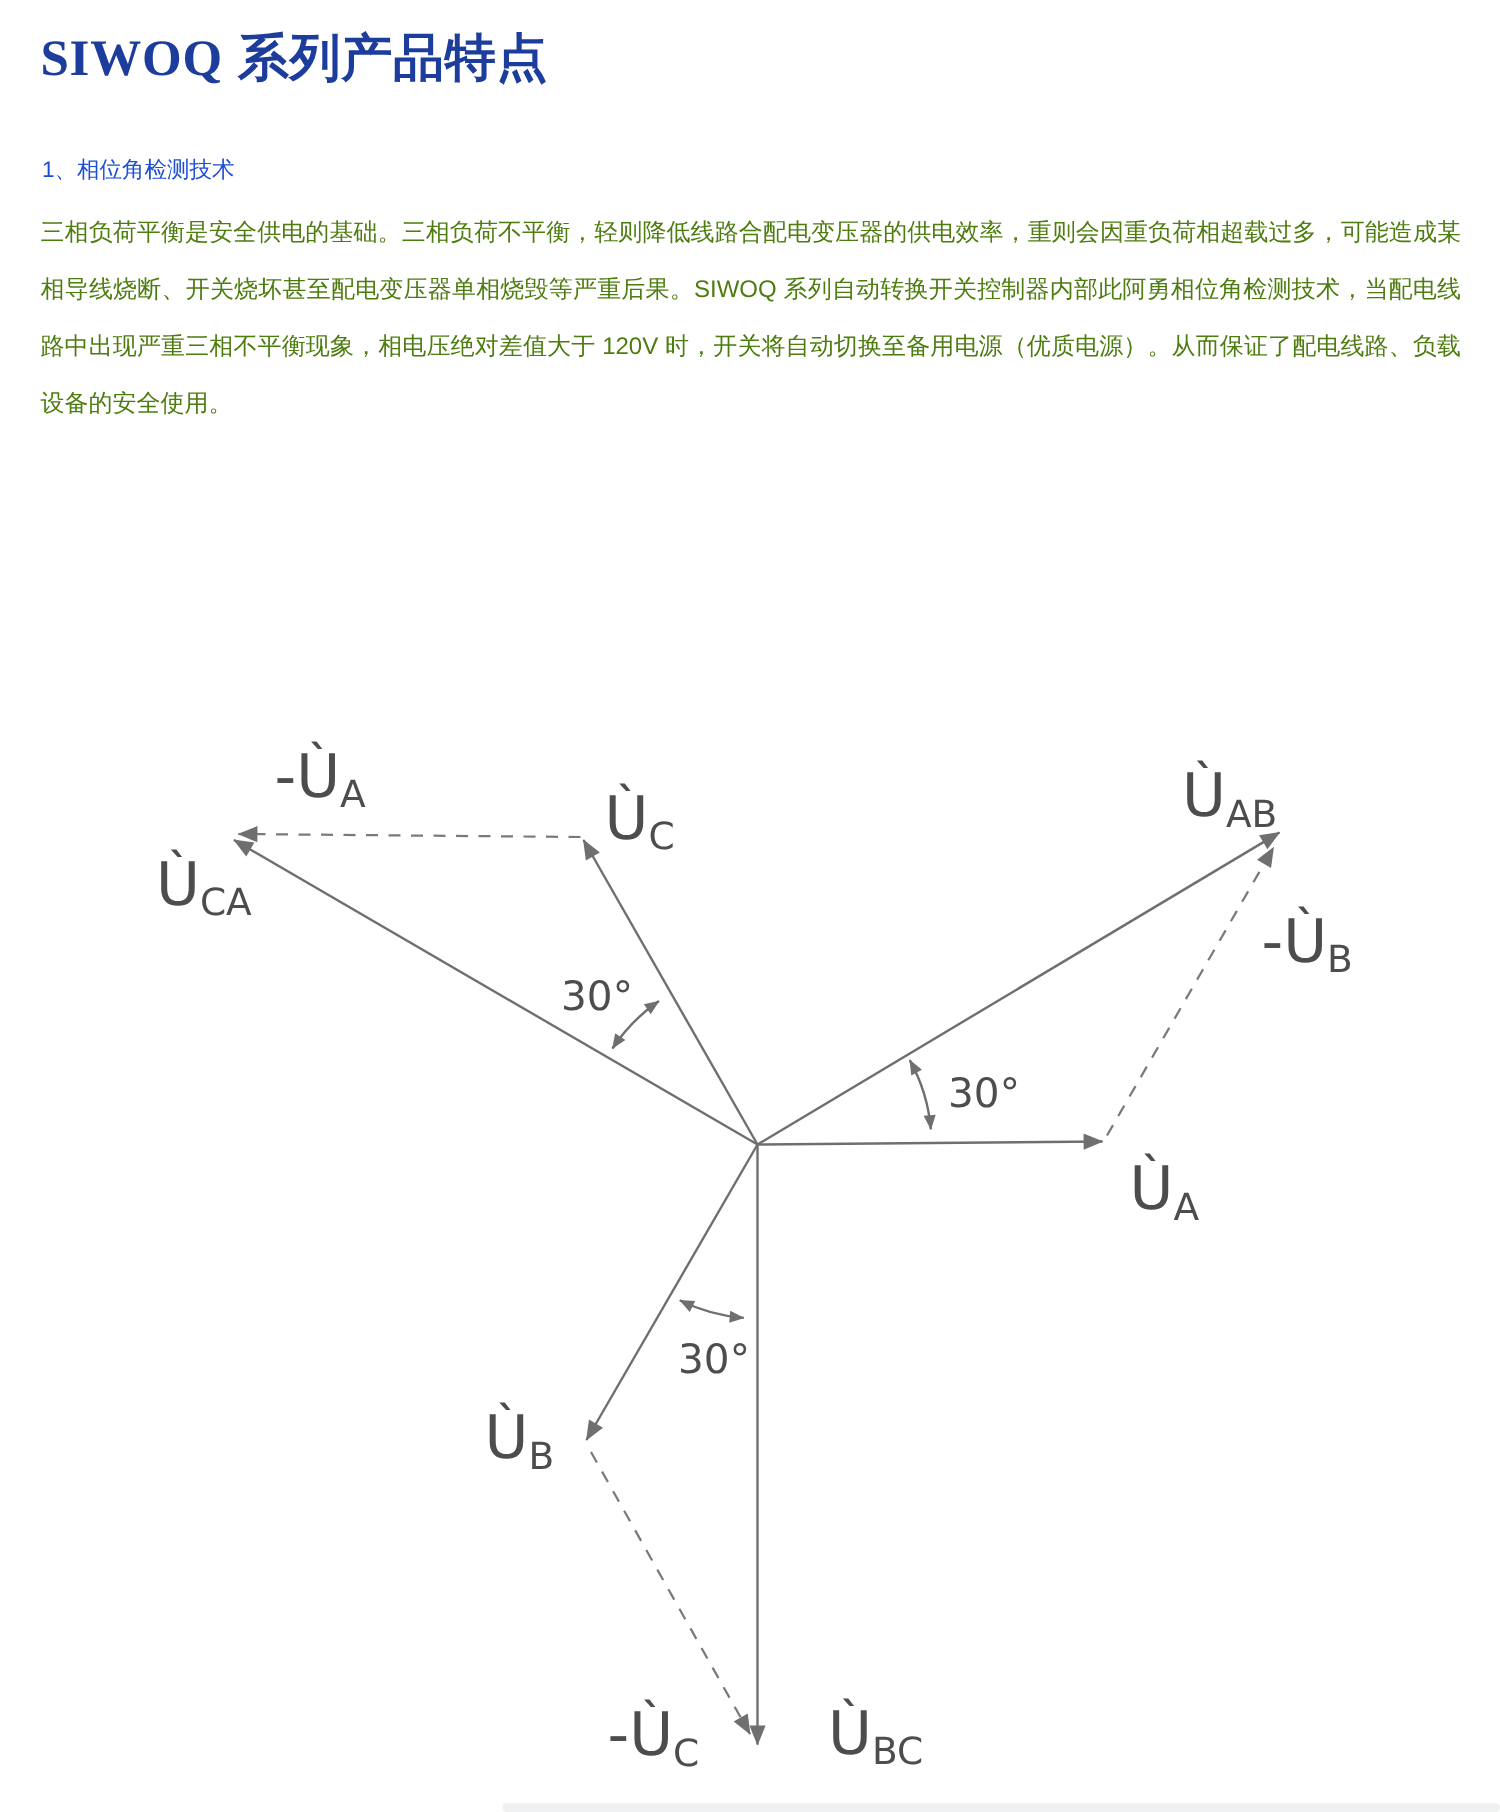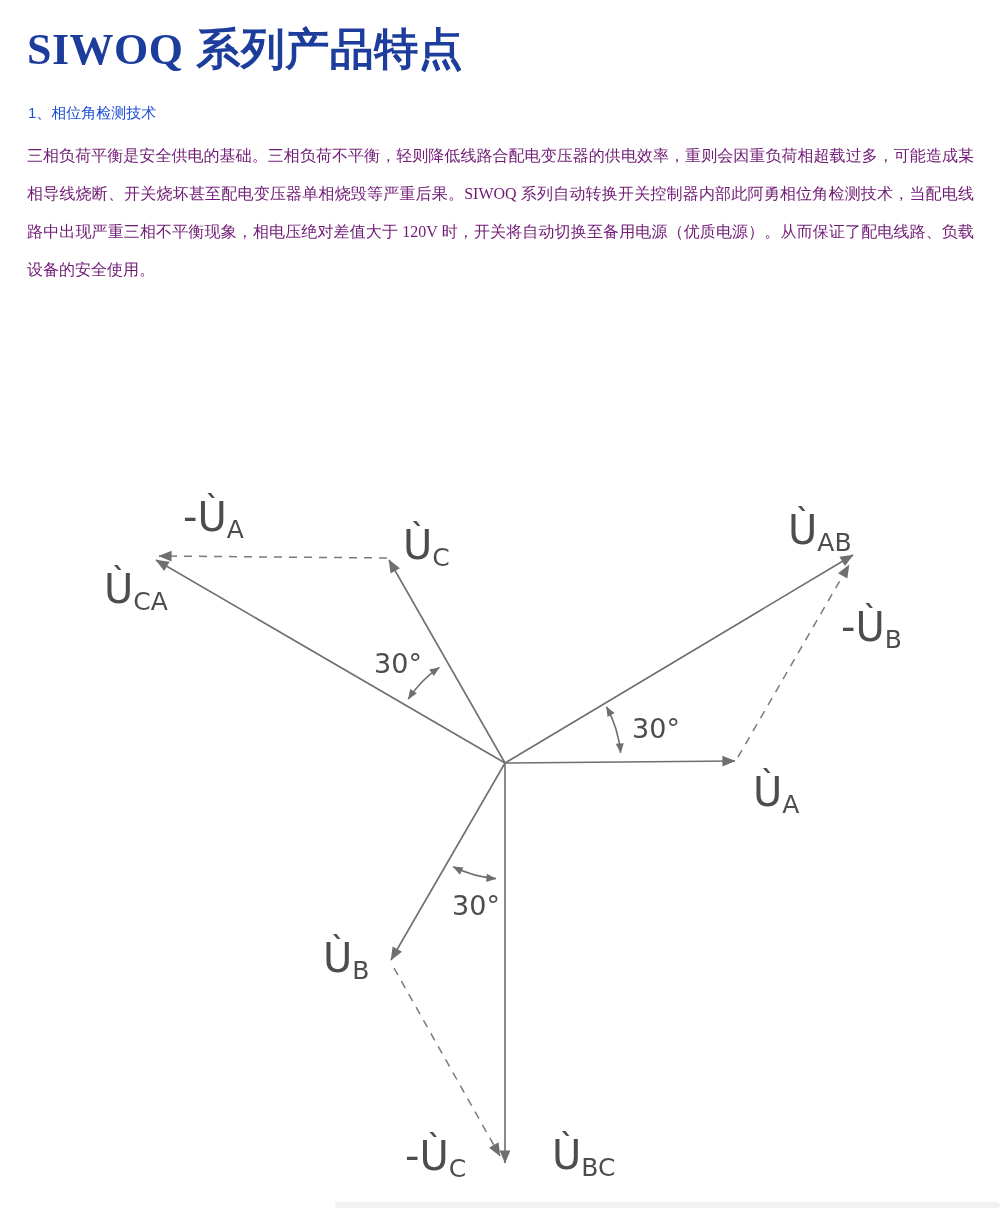--- a/index.html
+++ b/index.html
@@ -1,26 +1,26 @@
 <!DOCTYPE html>
 <html><head>
 <meta charset="utf-8">
 <style>
   html,body{margin:0;padding:0;background:#ffffff;}
   body{width:1000px;height:1208px;position:relative;overflow:hidden;
        font-family:"Liberation Sans",sans-serif;}
-  .page-title{position:absolute;left:27px;top:22px;margin:0;
-    font-size:44px;line-height:54px;letter-spacing:0.5px;white-space:nowrap;}
+  .page-title{position:absolute;left:27px;top:7px;margin:0;
+    font-size:34px;line-height:64px;letter-spacing:0.5px;white-space:nowrap;}
   .title-brand{font-family:"Liberation Serif",serif;font-weight:600;}
   .title-rest{font-family:"Liberation Sans",sans-serif;font-weight:700;}
   .section-heading{position:absolute;left:28px;top:104px;margin:0;
     font-size:15px;font-weight:400;color:#1d4ed8;}
   .body-paragraph{position:absolute;left:27px;top:137px;width:947px;margin:0;
-    font-size:16px;line-height:38px;color:#701a75;
-    text-align:justify;text-align-last:left;font-family:Liberation Serif, serif;}
+    font-size:16px;line-height:38px;color:#4d7c0f;
+    text-align:justify;text-align-last:left;}
   .diagram-wrap{position:absolute;left:0;top:470px;width:1000px;height:732px;}
   .bottom-bar{position:absolute;left:335px;top:1202px;width:665px;height:6px;
     background:#eff1f2;border-radius:3px;}
 </style>
 </head>
 <body>
 
 <h1 class="page-title" style="color: rgb(28, 61, 156);">
   <span class="title-brand">SIWOQ</span><span class="title-rest"> 系列产品特点</span>
 </h1>

